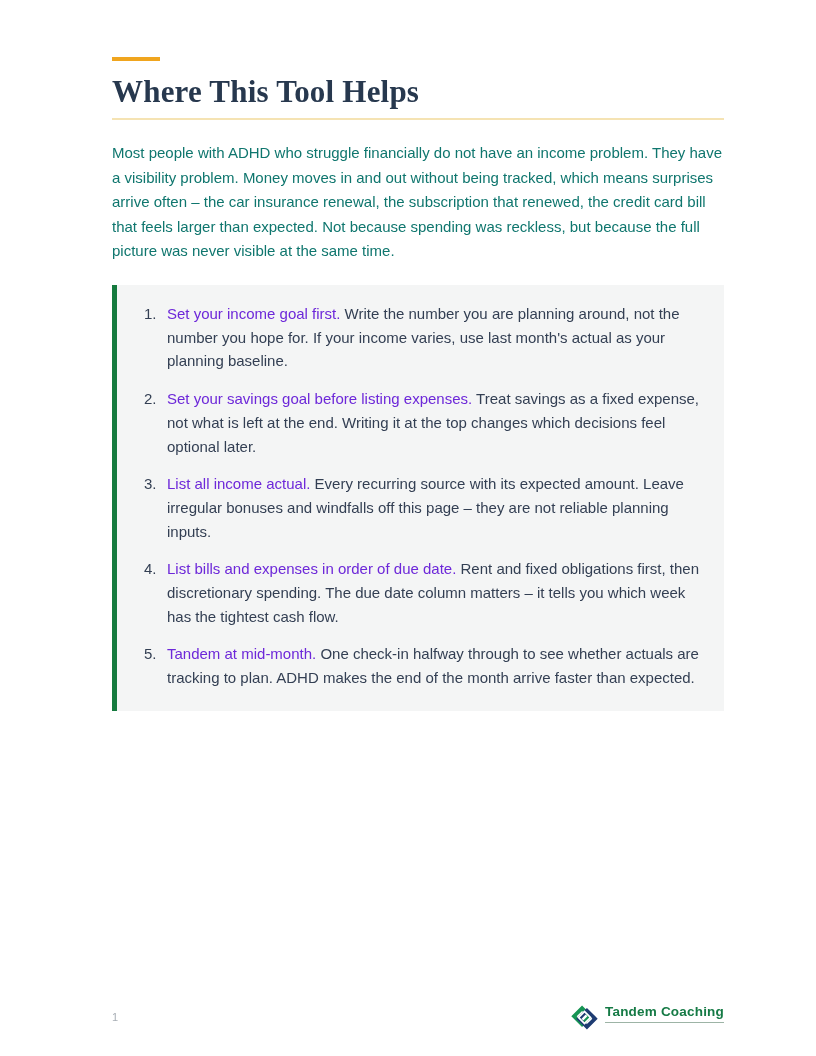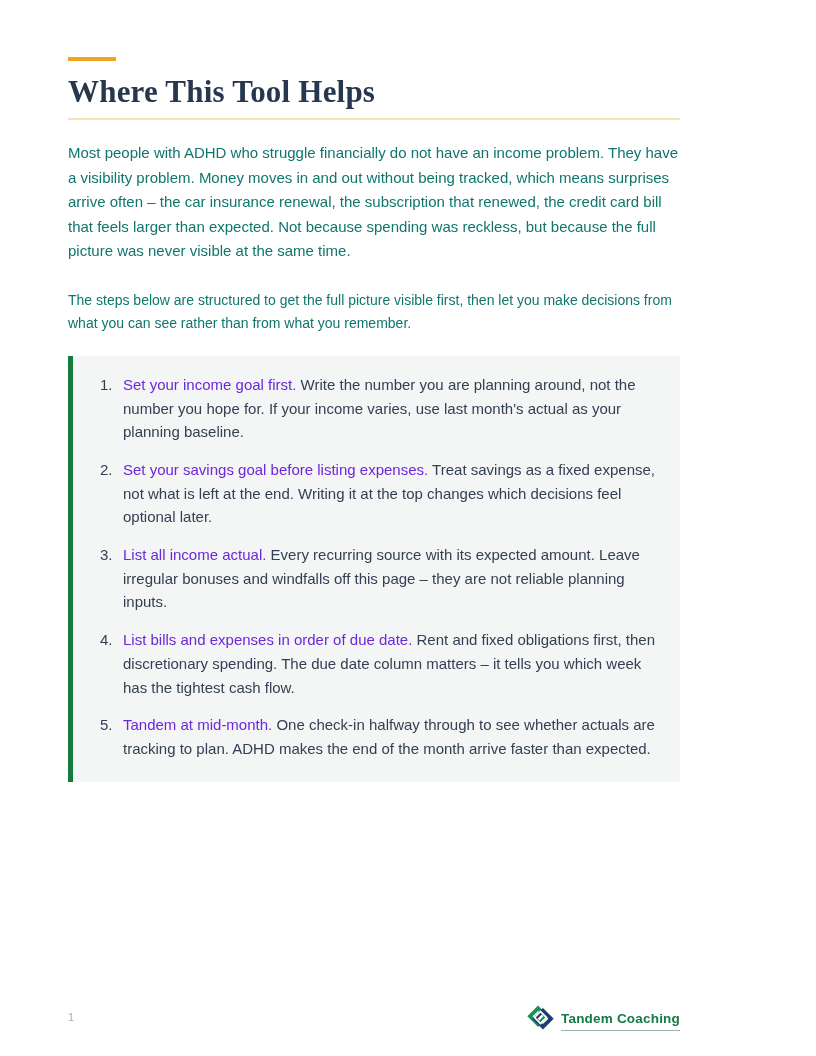--- a/index.html
+++ b/index.html
@@ -11,20 +11,21 @@
     color: #323e52;
     position: relative;
     overflow: hidden;
   }
   .page {
     position: relative;
     width: 748px;
     height: 1056px;
     box-sizing: border-box;
     padding: 57px 68px 0 68px;
+    margin-left: 44px;
   }
   .accent-bar {
     width: 48px;
     height: 4px;
     background: #F0A51E;
     margin: 0 0 14px 0;
   }
   h1.page-title {
     font-family: "Liberation Serif", "DejaVu Serif", serif;
     font-weight: 700;
@@ -94,21 +95,21 @@
     align-items: center;
     justify-content: space-between;
     height: 30px;
   }
   .page-number {
     font-size: 11px;
     color: #A8AEB5;
   }
   .brand {
     display: flex;
-    align-items: flex-end;
+    align-items: flex-start;
     gap: 7px;
   }
   .brand-name {
     font-size: 13.5px;
     font-weight: 700;
     color: #157A45;
     letter-spacing: 0.2px;
     padding-bottom: 2px;
     border-bottom: 1.5px solid #9DB4A6;
     line-height: 1.2;
@@ -121,21 +122,20 @@
 
   <div class="accent-bar"></div>
 
   <h1 class="page-title">Where This Tool Helps</h1>
 
   <hr class="title-rule">
 
   <p class="body-para">Most people with ADHD who struggle financially do not have an income problem. They have a visibility problem. Money moves in and out without being tracked, which means surprises arrive often – the car insurance renewal, the subscription that renewed, the credit card bill that feels larger than expected. Not because spending was reckless, but because the full picture was never visible at the same time.</p>
 
 
-  <p class="body-para small">The steps below are structured to get the full picture visible first, then let you make decisions from what you can see rather than from what you remember.</p>
 
   <div class="callout">
     <ol class="steps">
       <li>
         <span class="num">1.</span>
         <span class="lead">Set your income goal first.</span>
         <span class="rest">Write the number you are planning around, not the number you hope for. If your income varies, use last month's actual as your planning baseline.</span>
       </li>
       <li>
         <span class="num">2.</span>

